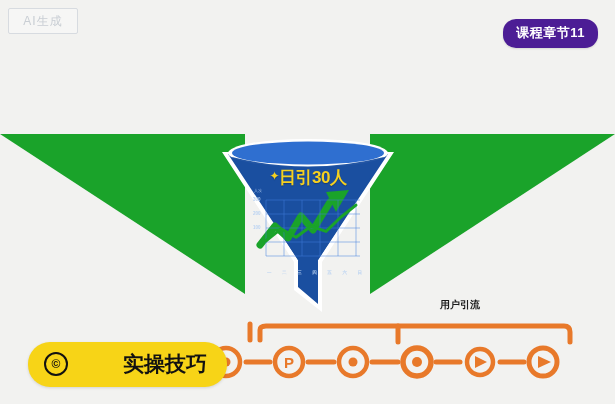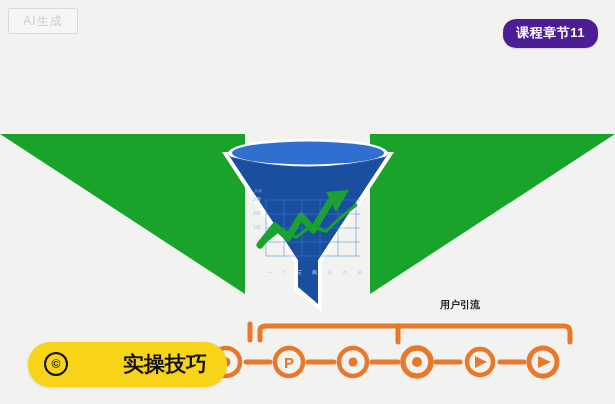--- a/index.html
+++ b/index.html
@@ -244,20 +244,23 @@
       <ellipse cx="90" cy="23" rx="76" ry="11.5" fill="#2f6fd0"></ellipse>
 
       <path d="M14 27 Q90 46 166 27 L100 130 L80 130 Z" fill="#1a4fa0" opacity="0.96"></path>
 
       <g fill="none" stroke="#1aa32a" stroke-width="7" stroke-linecap="round" stroke-linejoin="round">
         <polyline points="42,115 57,96 70,108 83,86 95,100 112,72"></polyline>
       </g>
       <polygon points="108,62 131,60 118,82" fill="#1aa32a"></polygon>
     </svg>
 
+    <div class="funnel-label">
+      <span class="spark">✦</span><span>日引30人</span>
+    </div>
 
     <div class="mini-chart">
       <svg width="112" height="80" viewBox="0 0 112 80">
         <g stroke="#3f7ddc" stroke-width="0.6" opacity="0.85">
           <line x1="14" y1="8" x2="108" y2="8"></line>
           <line x1="14" y1="22" x2="108" y2="22"></line>
           <line x1="14" y1="36" x2="108" y2="36"></line>
           <line x1="14" y1="50" x2="108" y2="50"></line>
           <line x1="14" y1="64" x2="108" y2="64"></line>
           <line x1="14" y1="8" x2="14" y2="64"></line>

